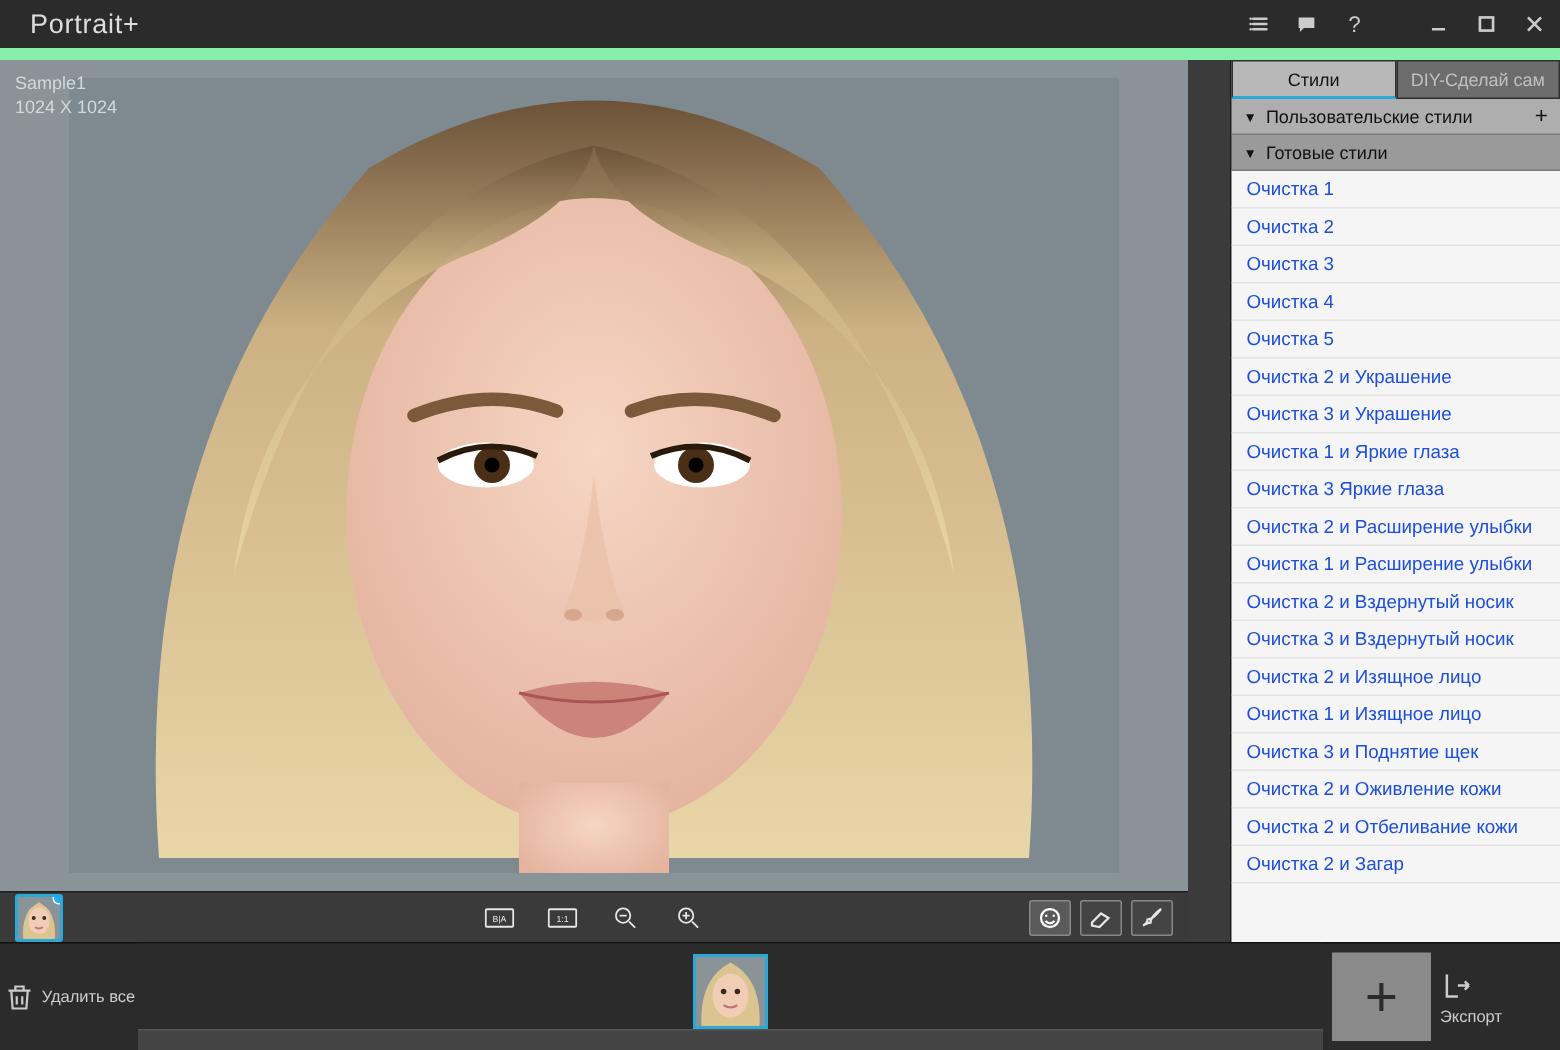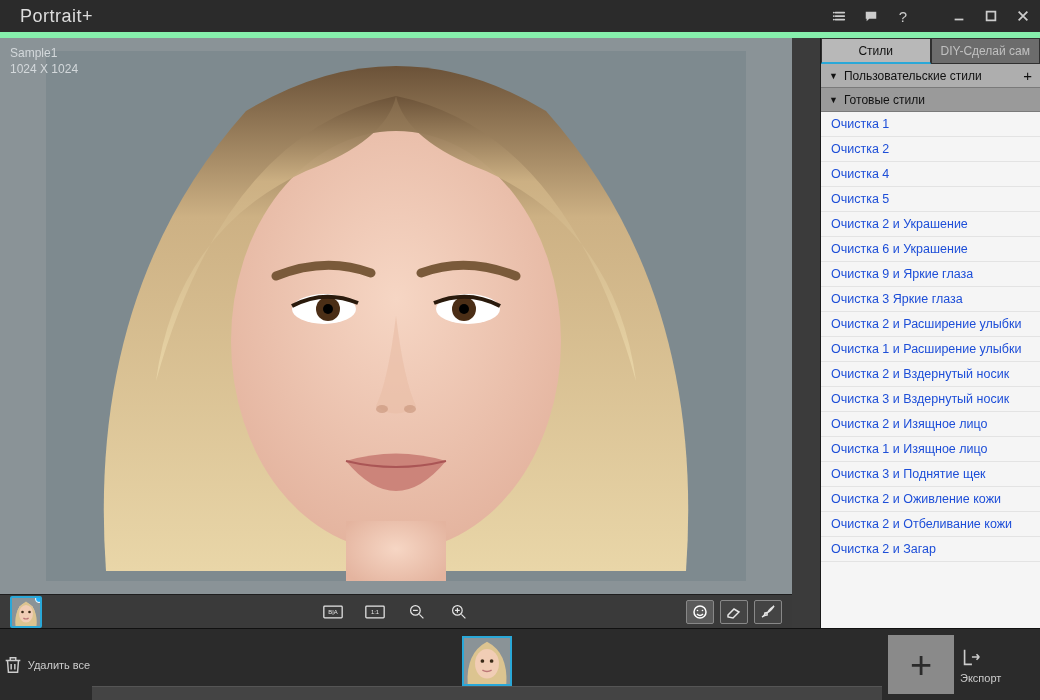--- a/index.html
+++ b/index.html
@@ -6,21 +6,21 @@
   html,body { width:1040px; height:700px; overflow:hidden; background:#2b2b2b; }
   .window { width:1040px; height:700px; background:#2f2f2f; display:flex; flex-direction:column; }
   
   .titlebar { height:32px; background:#2b2b2b; display:flex; align-items:center; color:#ddd; padding:0 8px; }
   .titlebar .title { font-size:18px; font-weight:300; letter-spacing:.5px;margin-left:12px; }
   .titlebar .spacer { flex:1; }
   .titlebar .sys { display:flex; align-items:center; gap:14px; }
   .titlebar .icon { width:18px; height:18px; display:flex; align-items:center; justify-content:center; cursor:pointer; color:#ccc; }
   .titlebar .icon svg { width:14px; height:14px; stroke:#ccc; fill:none; stroke-width:2; }
   
-  .main { flex:1; display:flex; background:#3b3b3b; border-top:6px solid #86efac; overflow:hidden;gap:28px; }
+  .main { flex:1; display:flex; background:#3b3b3b; border-top:8px solid #86efac; overflow:hidden;gap:28px; }
   .workspace { flex:1; display:flex; flex-direction:column; background:#3b3b3b; position:relative; }
   .canvas-area { flex:1; display:flex; align-items:center; justify-content:center; background:#8a9397; position:relative; overflow:hidden;}
   .imginfo { position:absolute; top:8px; left:10px; font-size:12px; color:#d3d8db; line-height:1.3; z-index:2;}
   .portrait { width:700px; height:530px; position:relative; overflow:hidden; }
   
   .canvas-bottom { height:34px; background:#3a3a3a; display:flex; align-items:center; padding:0 10px; gap:8px; border-top:1px solid #1e1e1e;}
   .face-chip { width:32px; height:32px; border:2px solid #2aa8d8; border-radius:2px; position:relative; overflow:hidden;}
   .face-chip .dot { position:absolute; top:-3px; right:-3px; width:8px; height:8px; border-radius:50%; background:#1db0ff; border:1px solid #fff;}
   .toolbtn { width:28px; height:24px; display:flex; align-items:center; justify-content:center; cursor:pointer; color:#e6e6e6; border-radius:2px;}
   .toolbtn svg { width:20px; height:16px; stroke:#e6e6e6; fill:none; stroke-width:1.5;}
@@ -224,25 +224,26 @@
         <span>Пользовательские стили</span>
         <span class="plus">+</span>
       </div>
       <div class="accordion-head secondary">
         <span class="tri">▼</span>
         <span>Готовые стили</span>
       </div>
       <div class="style-list" id="style-list">
           <div class="style-item">Очистка 1</div>
           <div class="style-item">Очистка 2</div>
+          <div class="style-item">Очистка 3</div>
           <div class="style-item">Очистка 4</div>
           <div class="style-item">Очистка 5</div>
           <div class="style-item">Очистка 2 и Украшение</div>
-          <div class="style-item">Очистка 6 и Украшение</div>
-          <div class="style-item">Очистка 9 и Яркие глаза</div>
+          <div class="style-item">Очистка 3 и Украшение</div>
+          <div class="style-item">Очистка 1 и Яркие глаза</div>
           <div class="style-item">Очистка 3 Яркие глаза</div>
           <div class="style-item">Очистка 2 и Расширение улыбки</div>
           <div class="style-item">Очистка 1 и Расширение улыбки</div>
           <div class="style-item">Очистка 2 и Вздернутый носик</div>
           <div class="style-item">Очистка 3 и Вздернутый носик</div>
           <div class="style-item">Очистка 2 и Изящное лицо</div>
           <div class="style-item">Очистка 1 и Изящное лицо</div>
           <div class="style-item">Очистка 3 и Поднятие щек</div>
           <div class="style-item">Очистка 2 и Оживление кожи</div>
           <div class="style-item">Очистка 2 и Отбеливание кожи</div>

